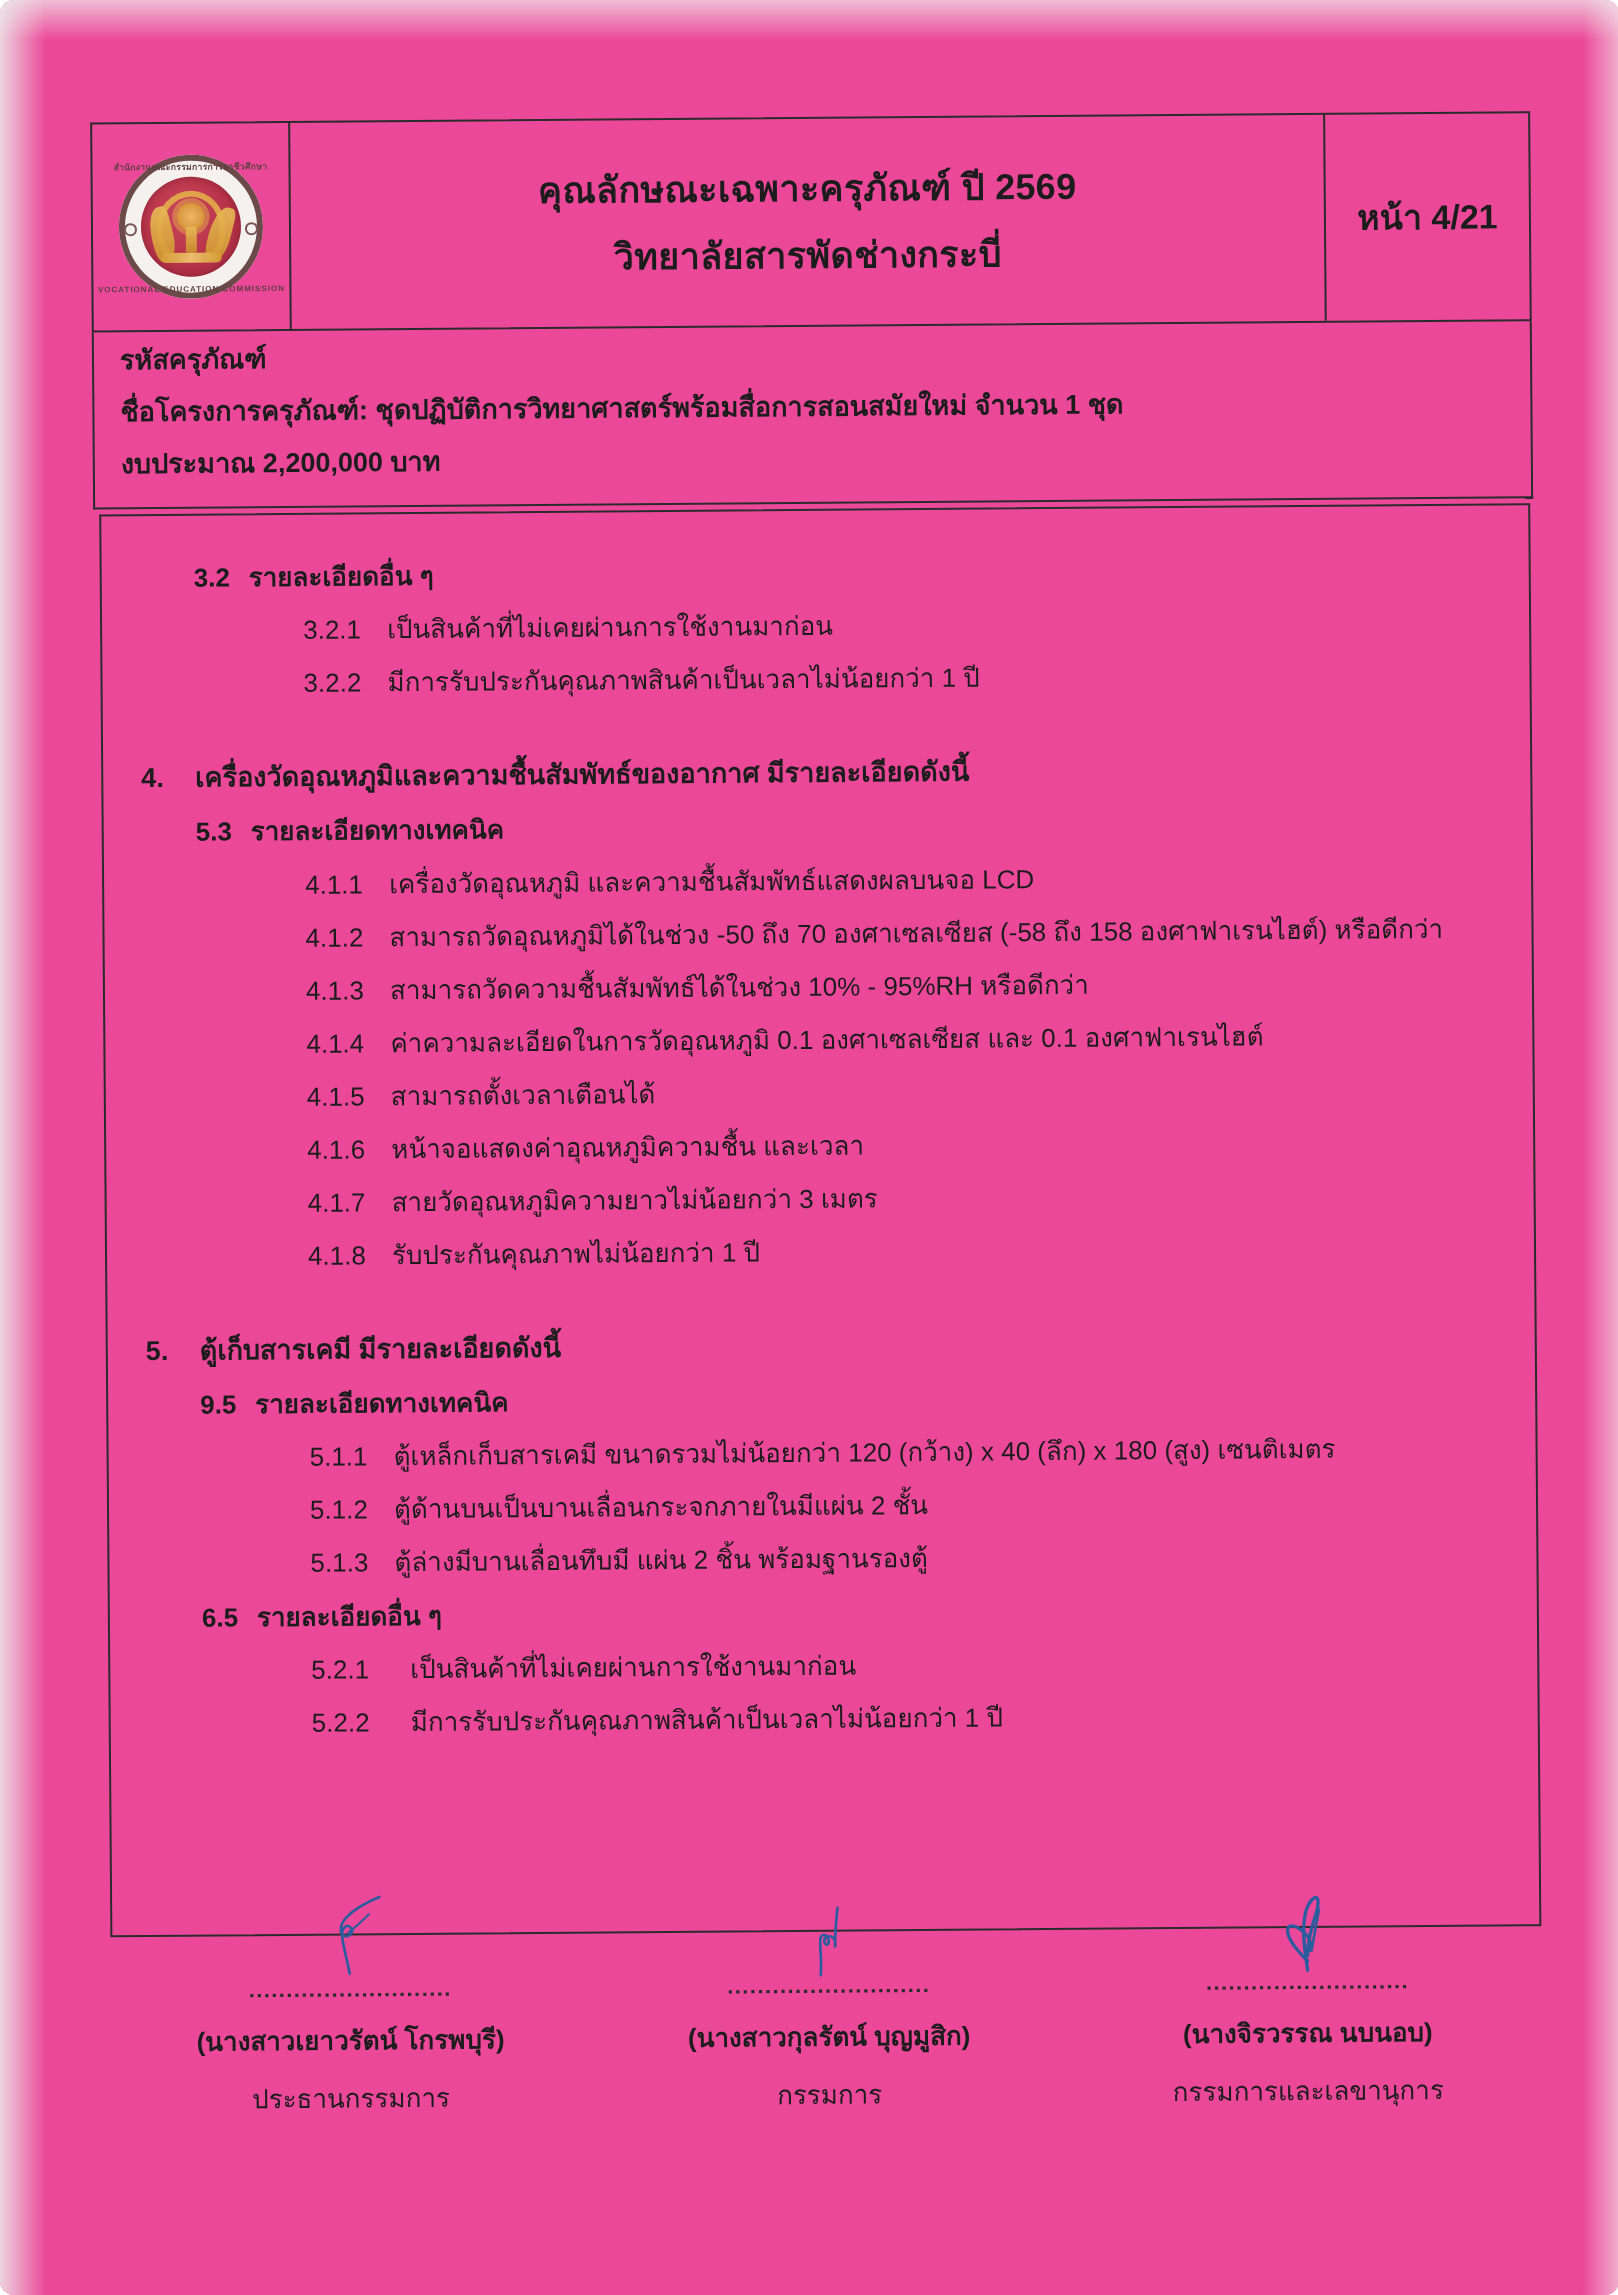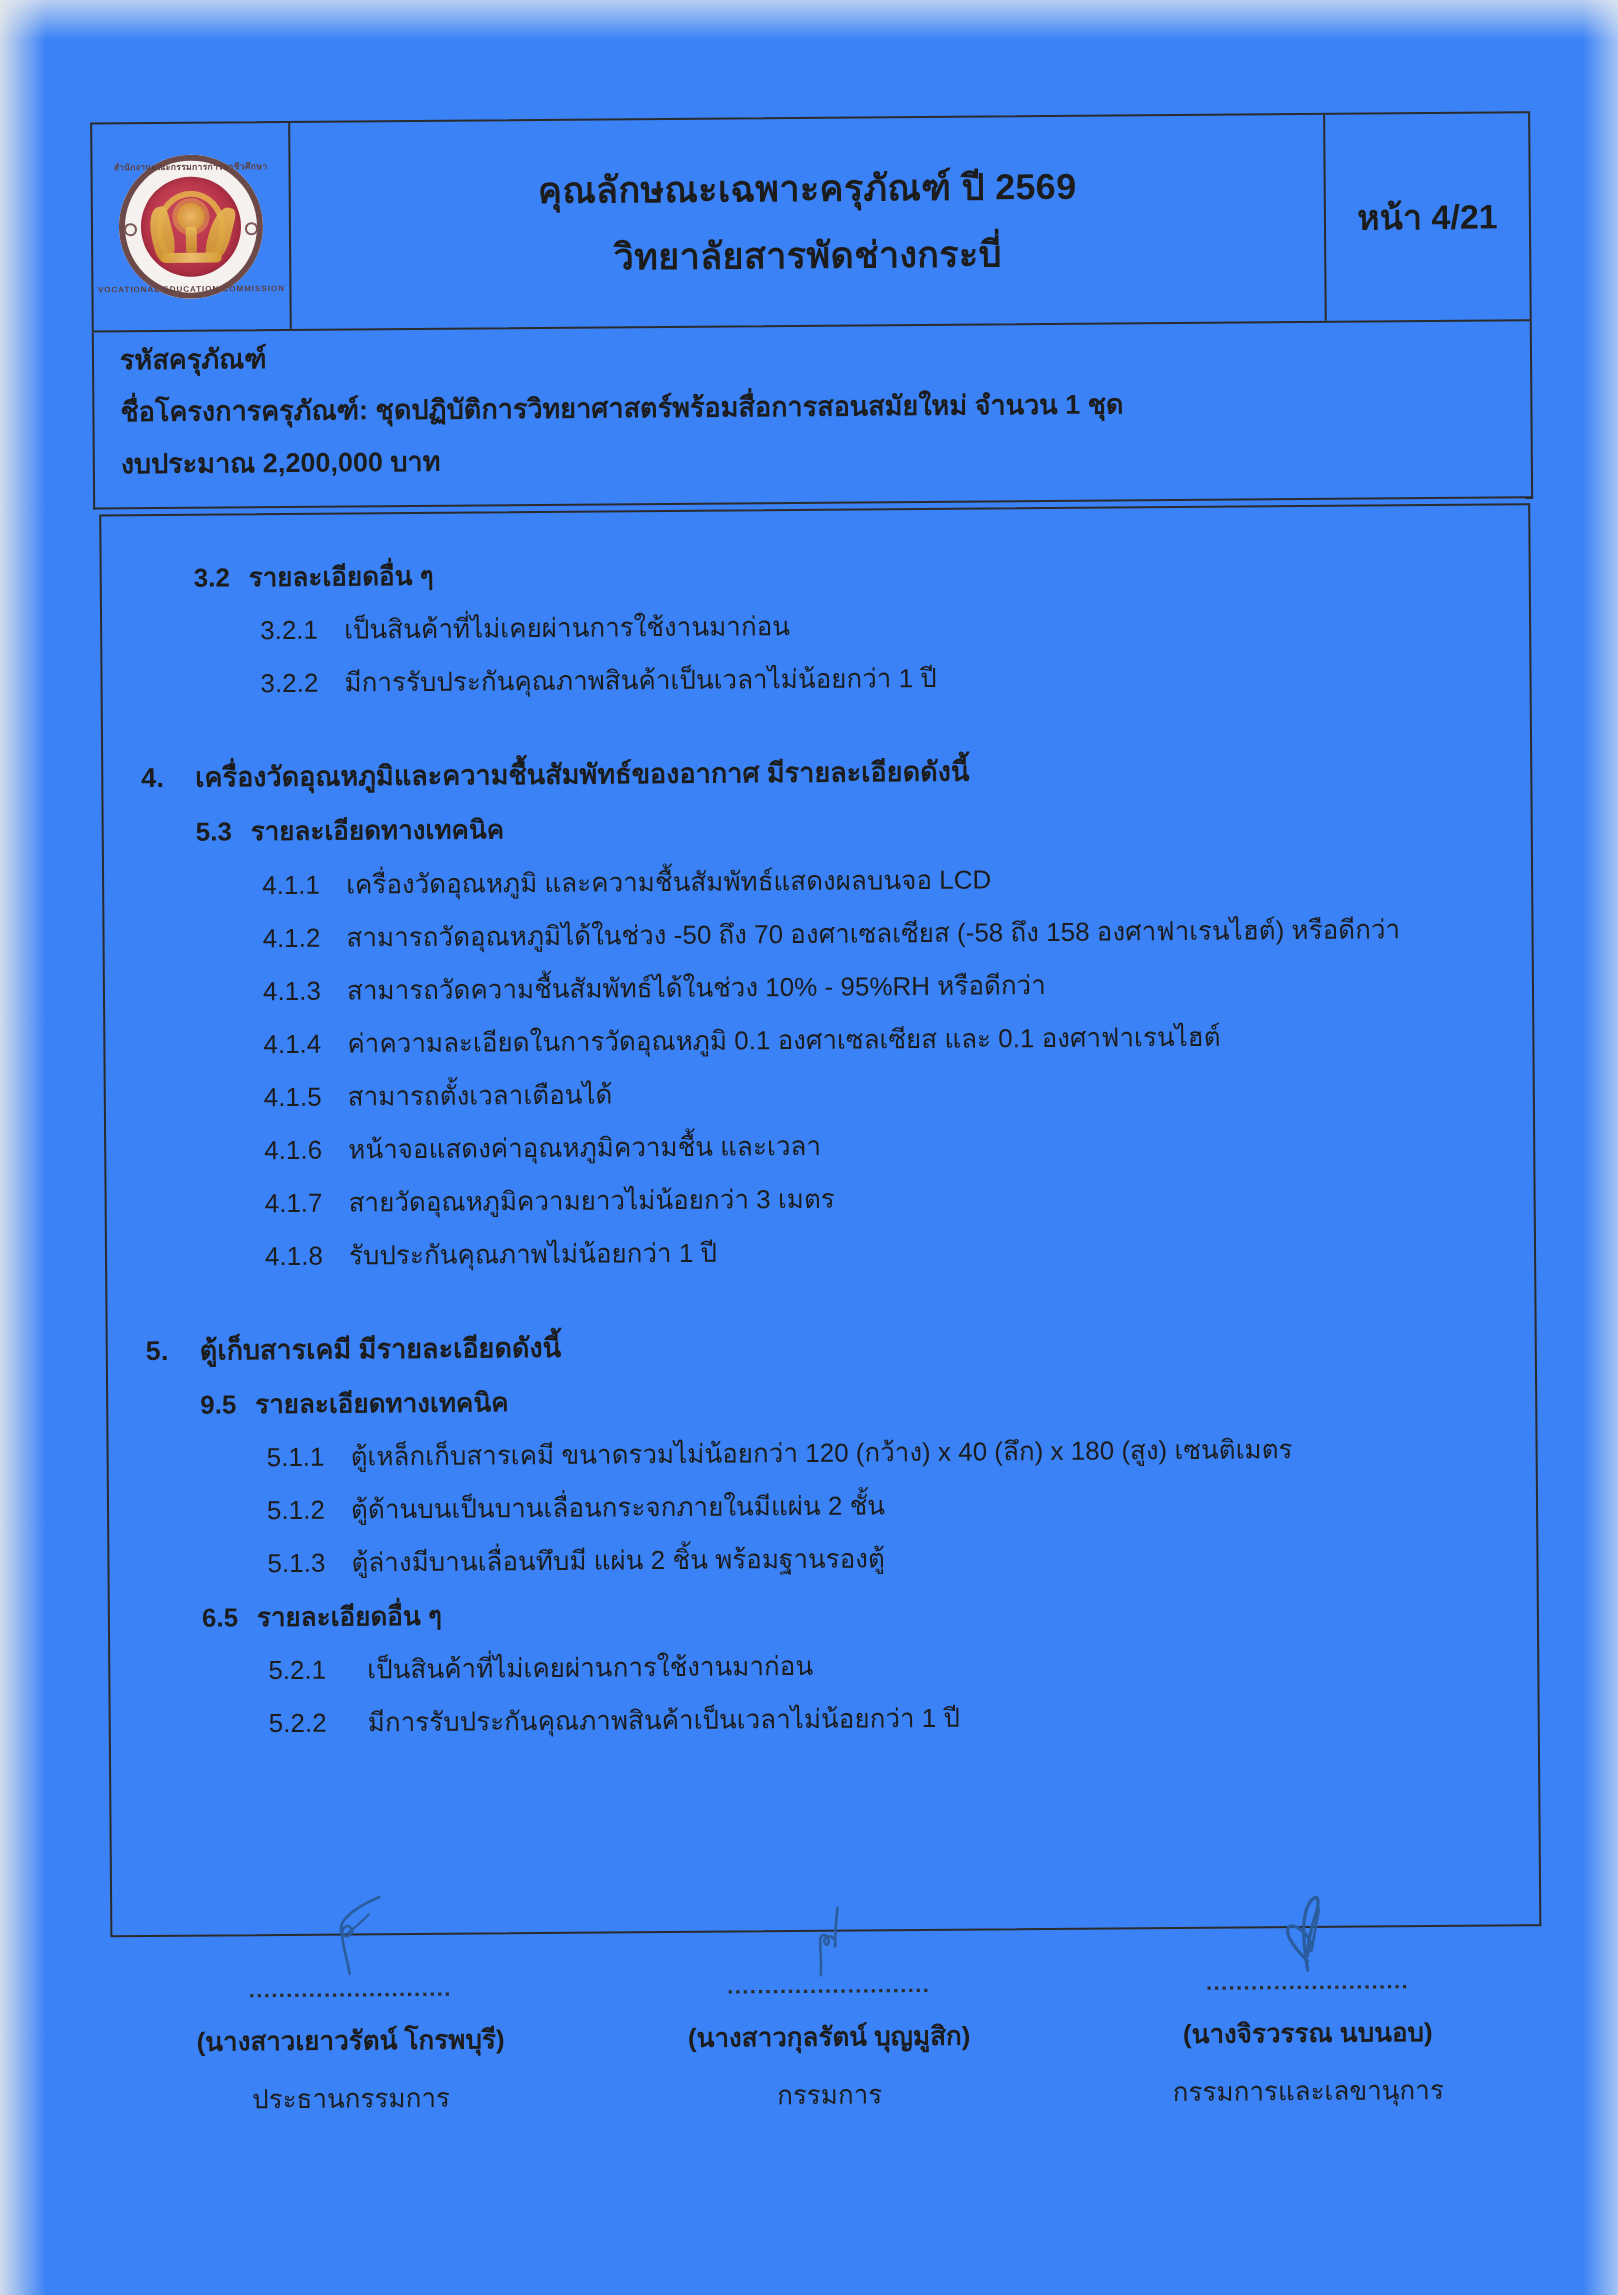--- a/index.html
+++ b/index.html
@@ -9,22 +9,23 @@
     background: #ffffff;
   }
   body {
     font-family: "Liberation Sans", "DejaVu Sans", sans-serif;
     color: #1a1a1a;
   }
   .page {
     position: relative;
     width: 1619px;
     height: 2295px;
-    background: #3b82f6;
+    background: #ec4899;
     overflow: hidden;
+    border-radius: 14px;
   }
   
   .scan-cast {
     position: absolute;
     inset: 0;
     background:
       linear-gradient(90deg, rgba(236,236,234,.85) 0px, rgba(255,255,255,0) 46px),
       linear-gradient(180deg, rgba(240,240,238,.7) 0px, rgba(255,255,255,0) 40px),
       linear-gradient(270deg, rgba(244,244,242,.6) 0px, rgba(255,255,255,0) 36px);
     pointer-events: none;
@@ -240,21 +241,21 @@
 
   .lvl3 {           
     display: flex;
     font-size: 26px;
     font-weight: 500;
     color: #1c1c1c;
     margin-left: 132px;
     margin-bottom: 22.4px;
     line-height: 1.18;
   }
-  .lvl3 .num { width: 84px; flex: none; }
+  .lvl3 .num { width: 84px; flex: none; margin-left: 43px; }
   .lvl3.wide-num .num { width: 99px; }
   .lvl3 .txt, .lvl2 .txt, .lvl1 .txt { flex: 1; }
 
   
   .sig-row {
     position: absolute;
     left: 104px;
     top: 1977px;
     width: 1436px;
     display: flex;

